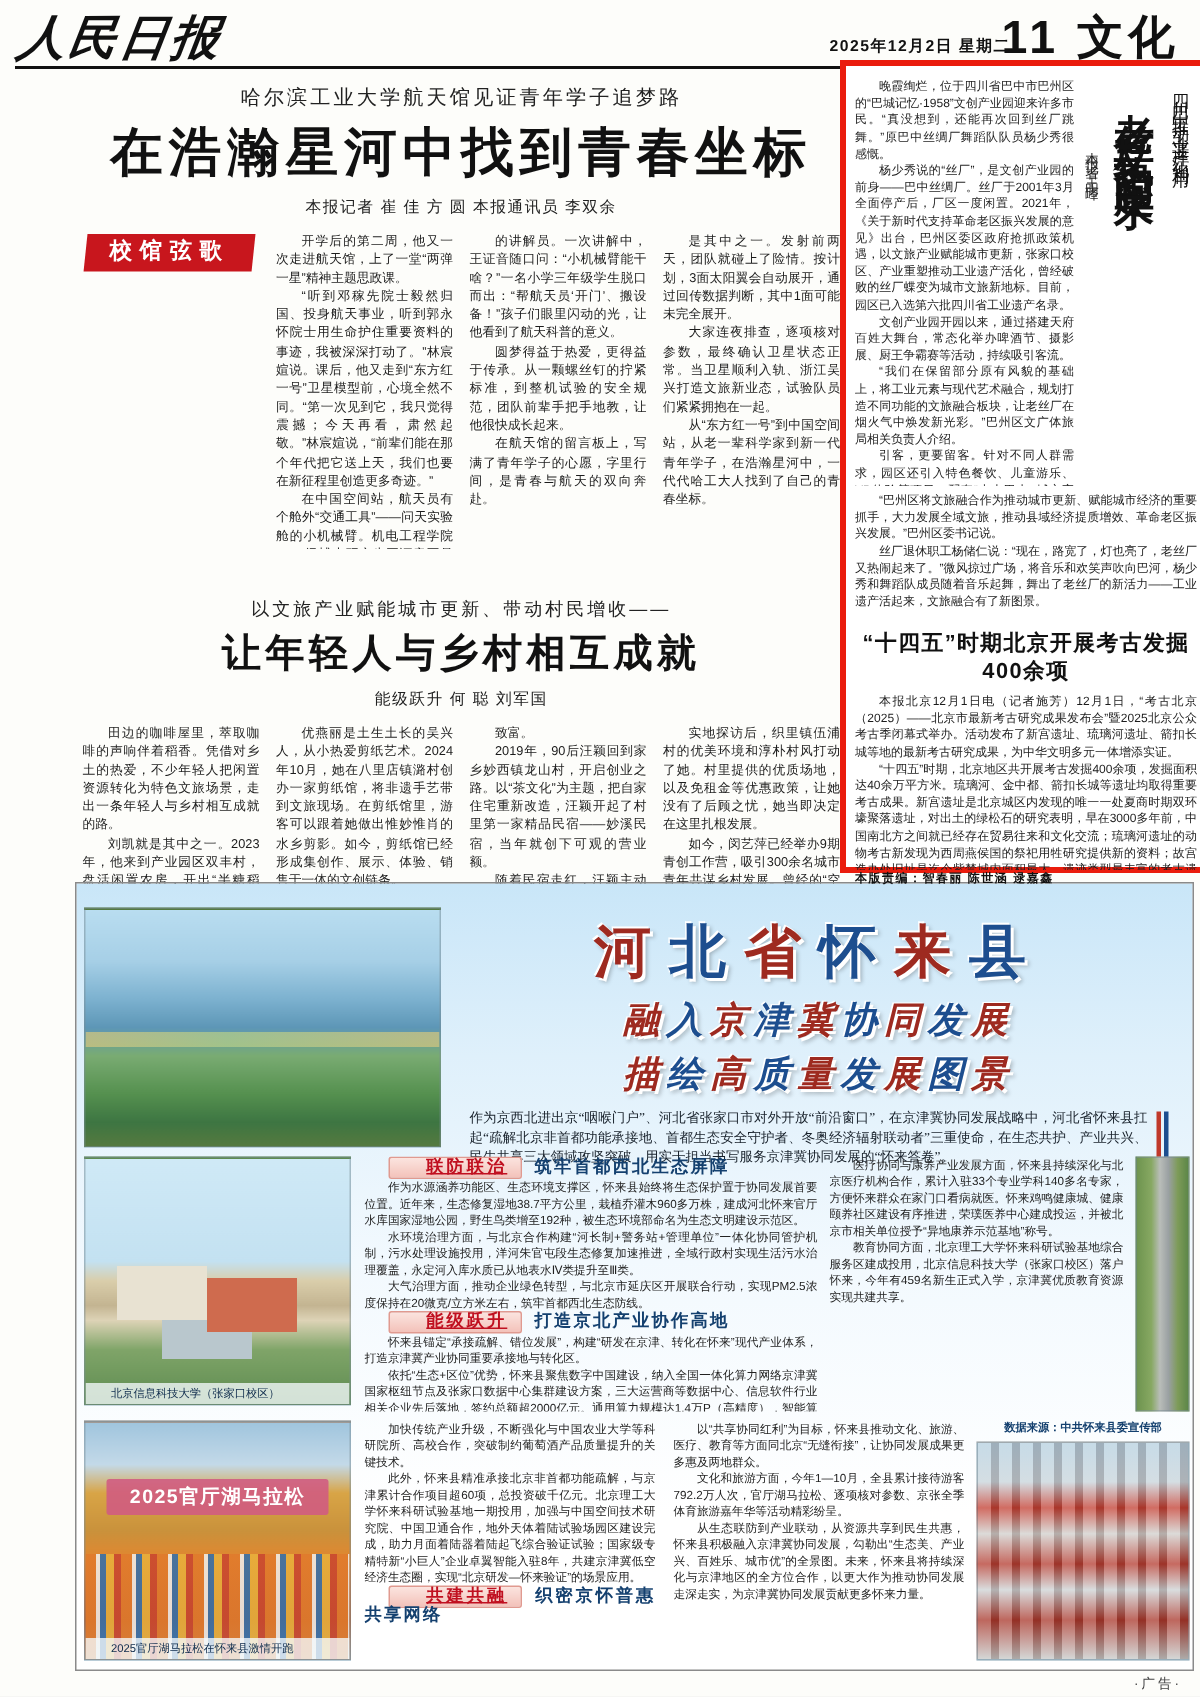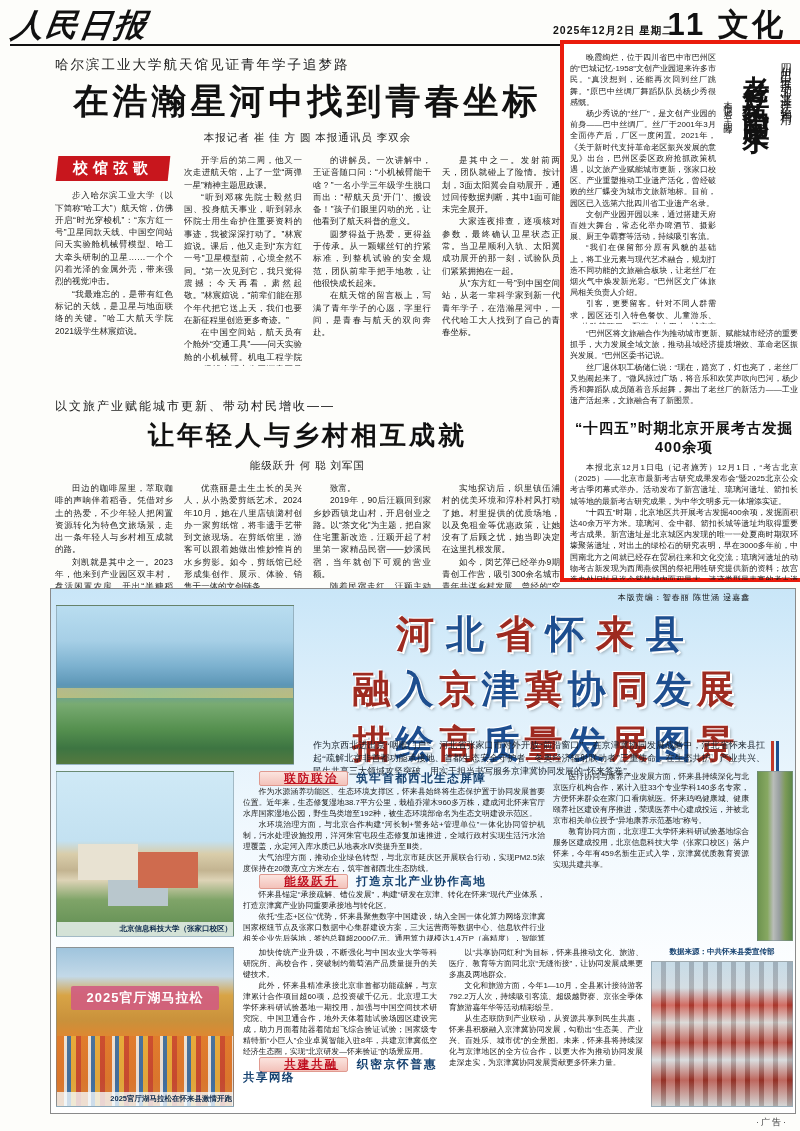--- a/index.html
+++ b/index.html
@@ -7,21 +7,21 @@
   .page { position:relative; width:800px; height:1131px; margin:0 auto; background:#fdfdfa; overflow:hidden; color:#111; }
 
   
   .masthead { position:absolute; left:12px; top:4px; font-family:"DejaVu Serif", serif; font-weight:bold; font-style:italic; font-size:32px; letter-spacing:2px; transform:skewX(-8deg); }
   .hdr-date { position:absolute; left:553px; top:24px; font-size:10.5px; font-weight:bold; letter-spacing:1px; }
   .hdr-page { position:absolute; right:14px; top:4px; font-size:31px; font-weight:bold; letter-spacing:3px; }
   .hdr-rule { position:absolute; left:10px; right:8px; top:44px; border-top:2px solid #111; }
   .hdr-tick { position:absolute; right:8px; top:44px; height:16px; border-right:2px solid #111; }
 
   
-  .kicker { font-size:13.5px; letter-spacing:2px; color:#222; }
+  .kicker { text-align:center; font-size:13.5px; letter-spacing:2px; color:#222; }
   .headline1 { text-align:center; font-size:35px; font-weight:bold; letter-spacing:4px; margin-top:4px; }
   .headline2 { text-align:center; font-size:26px; font-weight:bold; letter-spacing:3px; margin-top:3px; }
   .byline { text-align:center; font-size:10.5px; color:#222; margin-top:6px; letter-spacing:1px; }
   .cols { display:flex; gap:11px; margin-top:9px; overflow:hidden; }
   .col { flex:1; font-size:8.5px; line-height:12.3px; text-align:justify; color:#1c1c1c; overflow:hidden; }
   .col p, .rb-body p, .rb-wide p, .arch-body p, .fcol p { text-indent:2em; margin:0; }
   .article1 { position:absolute; left:55px; top:56px; width:505px; }
   .article1 .cols { height:212px; }
   .article2 { position:absolute; left:55px; top:398px; width:505px; }
   .article2 .kicker { font-size:12px; }
@@ -32,49 +32,49 @@
   
   .redbox { position:absolute; left:560px; top:40px; width:248px; height:542px; border:4px solid #ea1c0d; background:#fff; padding:8px 6px 6px; z-index:3; }
   .rb-top { display:flex; height:272px; overflow:hidden; }
   .rb-body { width:146px; font-size:8px; line-height:11.2px; text-align:justify; color:#1c1c1c; overflow:hidden; }
   .rb-byline { writing-mode:vertical-rl; font-size:9px; letter-spacing:3px; color:#222; margin:42px 1px 0 5px; }
   .rb-title { writing-mode:vertical-rl; font-size:27px; font-weight:bold; letter-spacing:7px; margin:2px 1px 0 3px; }
   .rb-kicker { writing-mode:vertical-rl; font-size:11.5px; letter-spacing:4px; margin:2px 0 0 3px; color:#111; }
   .rb-wide { font-size:8px; line-height:11.2px; text-align:justify; height:82px; overflow:hidden; margin-top:4px; color:#1c1c1c; }
   .arch-head { text-align:center; font-size:14.5px; font-weight:bold; letter-spacing:1px; margin:9px 0 5px; }
   .arch-body { font-size:8px; line-height:11.2px; text-align:justify; height:118px; overflow:hidden; color:#1c1c1c; }
-  .editors { text-align:center; font-size:8px; font-weight:normal; margin-top:12px; letter-spacing:1px; }
+  .editors { font-size:8px; font-weight:bold; margin-top:0; letter-spacing:1px; }
 
   
   .feature { position:absolute; left:50px; top:588px; width:746px; height:526px; border:1px solid #8a8a8a;
              background:linear-gradient(180deg,#c9e6f8 0%,#dff0fb 22%,#f2f9fe 48%,#ffffff 80%); overflow:hidden; }
   .f-topcap { position:absolute; left:8px; top:3px; font-size:8px; font-weight:bold; color:#123a5e; letter-spacing:1px;margin-top:45px; }
   .photo { position:absolute; overflow:hidden; border:1px solid rgba(120,140,150,.5); }
   .ph-wetland { left:5px; top:16px; width:238px; height:160px;
     background:linear-gradient(180deg,#b9ddf0 0%,#a6cfe6 22%,#7cb1cf 38%,#5d96b6 50%,#79ab72 62%,#55904f 78%,#3d7542 90%,#55793f 100%); }
   .ph-wetland:before { content:""; position:absolute; left:0; top:52%; width:100%; height:6%; background:linear-gradient(90deg,#d8c77e,#b7d08a 40%,#d8c77e); opacity:.7; }
   .ph-campus { left:5px; top:182px; width:178px; height:166px;
     background:linear-gradient(180deg,#cfe9f6 0%,#c3e1f1 42%,#d9cdaa 50%,#c3b491 60%,#ddd3b6 66%,#7fa468 78%,#5d8b50 100%); }
   .ph-campus:before { content:""; position:absolute; left:12%; top:44%; width:34%; height:22%; background:#e8e2d2; box-shadow:60px 8px 0 #cf6b4e, 30px 26px 0 #b9c7cd; }
   .ph-marathon { left:5px; top:358px; width:178px; height:160px;
     background:linear-gradient(180deg,#9fc4dd 0%,#c3d9e8 18%,#d8a446 30%,#c9913b 46%,#e2862f 58%,#cd7030 70%,#b85f2e 84%,#9f9a96 100%); }
   .ph-marathon:after { content:""; position:absolute; left:0; top:56%; width:100%; height:44%;
     background:repeating-linear-gradient(90deg,#e07a2c 0 7px,#f0f0ee 7px 10px,#2e6fae 10px 14px,#e8b13c 14px 19px,#c8452f 19px 24px); opacity:.85; }
   .banner { position:absolute; left:8%; top:24%; width:84%; text-align:center; background:rgba(208,90,130,.88); color:#fff; font-weight:bold; font-size:13px; letter-spacing:1px; padding:3px 0; border-radius:2px; z-index:2; }
-  .ph-cap { position:absolute; left:0; right:0; bottom:0; background:rgba(245,250,253,.78); color:#0e2b4c; font-size:7.5px; font-weight:bold; text-align:right; padding:2px 1px; z-index:2; }
+  .ph-cap { position:absolute; left:0; right:0; bottom:0; background:rgba(245,250,253,.78); color:#0e2b4c; font-size:7.5px; font-weight:normal; text-align:left; padding:2px 17px; z-index:2; }
   .ph-street { left:706px; top:182px; width:36px; height:170px;
     background:linear-gradient(90deg,#6e944f 0%,#87a862 28%,#b9bdb9 45%,#9aa0a2 62%,#7d9b58 80%,#5d8748 100%); }
   .ph-building { left:600px; top:372px; width:142px; height:146px;
     background:linear-gradient(180deg,#b4cfdf 0%,#c6d3da 18%,#c23b2e 30%,#d0cfcc 42%,#b3382c 56%,#cdd2d4 68%,#a83428 82%,#c6c9c8 100%); }
   .ph-building:before { content:""; position:absolute; inset:0;
     background:repeating-linear-gradient(90deg,rgba(255,255,255,.25) 0 9px,rgba(60,30,25,.18) 9px 14px); }
 
   .f-title { position:absolute; left:255px; top:20px; width:480px; text-align:center; font-family:"DejaVu Serif", serif; font-weight:bold; }
   .f-line1 { font-size:38px; letter-spacing:12px; text-shadow:2px 2px 0 #fff, -1px -1px 0 #fff, 3px 3px 3px rgba(0,0,0,.25); }
-  .f-line2, .f-line3 { font-size:38px; letter-spacing:5px; margin-top:4px; text-shadow:2px 2px 0 #fff, -1px -1px 0 #fff, 3px 3px 3px rgba(0,0,0,.25); }
+  .f-line2, .f-line3 { font-size:24px; letter-spacing:5px; margin-top:4px; text-shadow:2px 2px 0 #fff, -1px -1px 0 #fff, 3px 3px 3px rgba(0,0,0,.25);font-style:italic; }
   .f-intro { position:absolute; left:262px; top:150px; width:452px; font-family:"Liberation Serif", serif; font-size:9px; line-height:13px; text-align:justify; color:#17202a; }
   .f-bars { position:absolute; right:16px; top:152px; height:46px; width:8px; display:flex; }
   .f-bars i { flex:1; }
   .f-bars i:first-child { background:#c0392b; margin-right:2px; }
   .f-bars i:last-child { background:#1d4e8f; }
 
   .fcol { position:absolute; font-size:7.8px; line-height:11px; text-align:justify; color:#222; overflow:hidden; }
   .fcolA { left:192px; top:182px; width:302px; height:170px; }
   .fcolB { left:502px; top:182px; width:196px; height:170px; }
   .fcolA2 { left:192px; top:358px; width:400px; height:160px; column-count:2; column-gap:12px; }
@@ -98,38 +98,34 @@
   <div class="hdr-rule"></div>
   <div class="hdr-tick"></div>
 
   <section class="article1">
     <div class="kicker">哈尔滨工业大学航天馆见证青年学子追梦路</div>
     <div class="headline1">在浩瀚星河中找到青春坐标</div>
     <div class="byline">本报记者 崔 佳 方 圆 本报通讯员 李双余</div>
     <div class="cols">
       <div class="col">
         <div class="column-label"><span>校馆弦歌</span></div>
-        <div>
-            <p>步入哈尔滨工业大学（以下简称“哈工大”）航天馆，仿佛开启“时光穿梭机”：“东方红一号”卫星同款天线、中国空间站问天实验舱机械臂模型、哈工大牵头研制的卫星……一个个闪着光泽的金属外壳，带来强烈的视觉冲击。</p>
-            <p>“我最难忘的，是带有红色标记的天线，是卫星与地面联络的关键。”哈工大航天学院2021级学生林宸媗说。</p>
-          </div>
       </div>
       <div class="col">
           <p>开学后的第二周，他又一次走进航天馆，上了一堂“两弹一星”精神主题思政课。</p>
           <p>“听到邓稼先院士毅然归国、投身航天事业，听到郭永怀院士用生命护住重要资料的事迹，我被深深打动了。”林宸媗说。课后，他又走到“东方红一号”卫星模型前，心境全然不同。“第一次见到它，我只觉得震撼；今天再看，肃然起敬。”林宸媗说，“前辈们能在那个年代把它送上天，我们也要在新征程里创造更多奇迹。”</p>
           <p>在中国空间站，航天员有个舱外“交通工具”——问天实验舱的小机械臂。机电工程学院2021级博士研究生王证音正是哈工大问天实验舱机械臂团队成员之一。</p>
         </div>
       <div class="col">
           <p>的讲解员。一次讲解中，王证音随口问：“小机械臂能干啥？”一名小学三年级学生脱口而出：“帮航天员‘开门’、搬设备！”孩子们眼里闪动的光，让他看到了航天科普的意义。</p>
           <p>圆梦得益于热爱，更得益于传承。从一颗螺丝钉的拧紧标准，到整机试验的安全规范，团队前辈手把手地教，让他很快成长起来。</p>
           <p>在航天馆的留言板上，写满了青年学子的心愿，字里行间，是青春与航天的双向奔赴。</p>
         </div>
       <div class="col">
           <p>是其中之一。发射前两天，团队就碰上了险情。按计划，3面太阳翼会自动展开，通过回传数据判断，其中1面可能未完全展开。</p>
-          <p>大家连夜排查，逐项核对参数，最终确认卫星状态正常。当卫星顺利入轨、太阳翼成功展开的那一刻，试验队员们紧紧拥抱在一起。</p>
+          <p>大家连夜排查，逐项核对参数，最终确认卫星状态正常。当卫星顺利入轨、浙江吴兴打造文旅新业态，试验队员们紧紧拥抱在一起。</p>
           <p>从“东方红一号”到中国空间站，从老一辈科学家到新一代青年学子，在浩瀚星河中，一代代哈工大人找到了自己的青春坐标。</p>
         </div>
     </div>
   </section>
 
   <section class="article2">
     <div class="kicker">以文旅产业赋能城市更新、带动村民增收——</div>
     <div class="headline2">让年轻人与乡村相互成就</div>
     <div class="byline">能级跃升 何 聪 刘军国</div>
     <div class="cols">
@@ -231,21 +227,21 @@
       <div>
           <p>加快传统产业升级，不断强化与中国农业大学等科研院所、高校合作，突破制约葡萄酒产品质量提升的关键技术。</p>
           <p>此外，怀来县精准承接北京非首都功能疏解，与京津累计合作项目超60项，总投资破千亿元。北京理工大学怀来科研试验基地一期投用，加强与中国空间技术研究院、中国卫通合作，地外天体着陆试验场园区建设完成，助力月面着陆器着陆起飞综合验证试验；国家级专精特新“小巨人”企业卓翼智能入驻8年，共建京津冀低空经济生态圈，实现“北京研发—怀来验证”的场景应用。</p>
         </div>
       <p class="sec-head">
         <span class="sec-label">共建共融</span>
         <span class="sec-title">织密京怀普惠共享网络</span>
       </p>
       <div>
           <p>以“共享协同红利”为目标，怀来县推动文化、旅游、医疗、教育等方面同北京“无缝衔接”，让协同发展成果更多惠及两地群众。</p>
-          <p>文化和旅游方面，今年1—10月，全县累计接待游客792.2万人次，持续吸引客流、超级越野赛、京张全季体育旅游嘉年华等活动精彩纷呈。</p>
+          <p>文化和旅游方面，今年1—10月，全县累计接待游客792.2万人次，官厅湖马拉松、逐项核对参数、京张全季体育旅游嘉年华等活动精彩纷呈。</p>
         </div>
       <p>从生态联防到产业联动，从资源共享到民生共惠，怀来县积极融入京津冀协同发展，勾勒出“生态美、产业兴、百姓乐、城市优”的全景图。未来，怀来县将持续深化与京津地区的全方位合作，以更大作为推动协同发展走深走实，为京津冀协同发展贡献更多怀来力量。</p>
     </div>
 
     <div class="f-credit">数据来源：中共怀来县委宣传部</div>
     <div class="photo ph-building"></div>
   </section>
 
   <div class="ad-marker">·广告·</div>
 </div>

